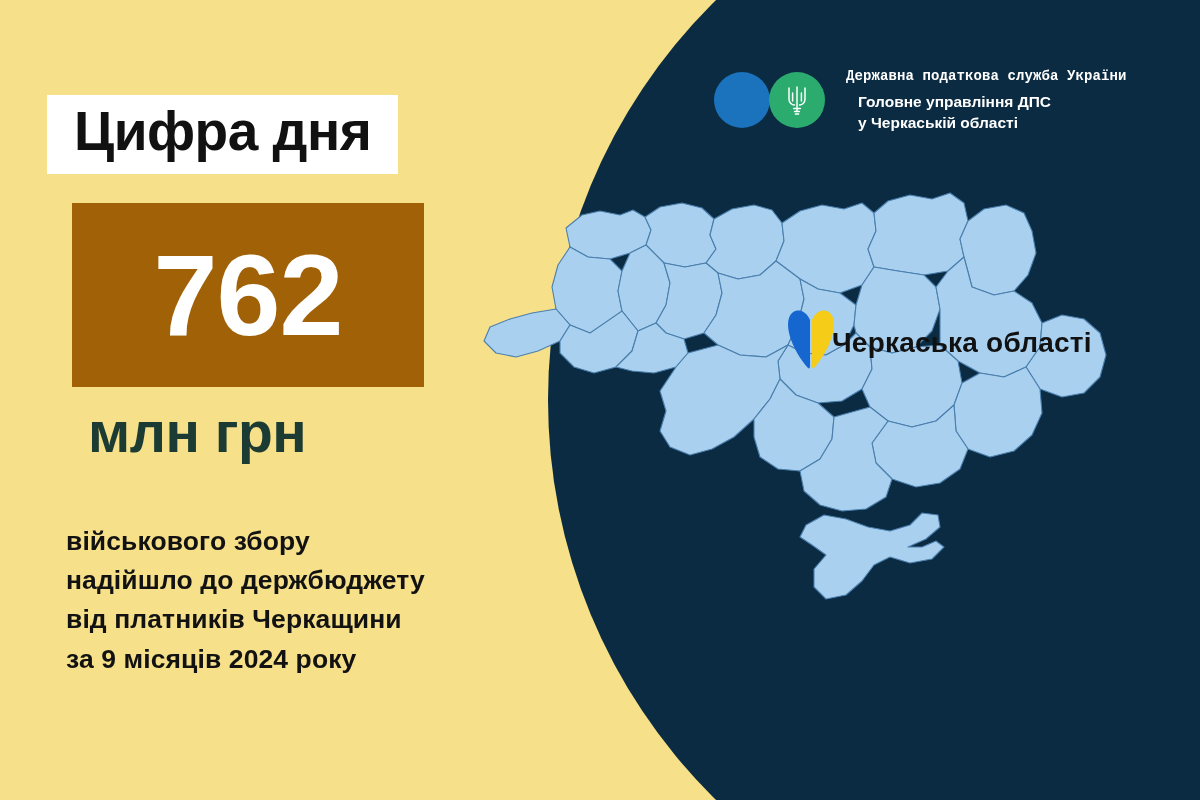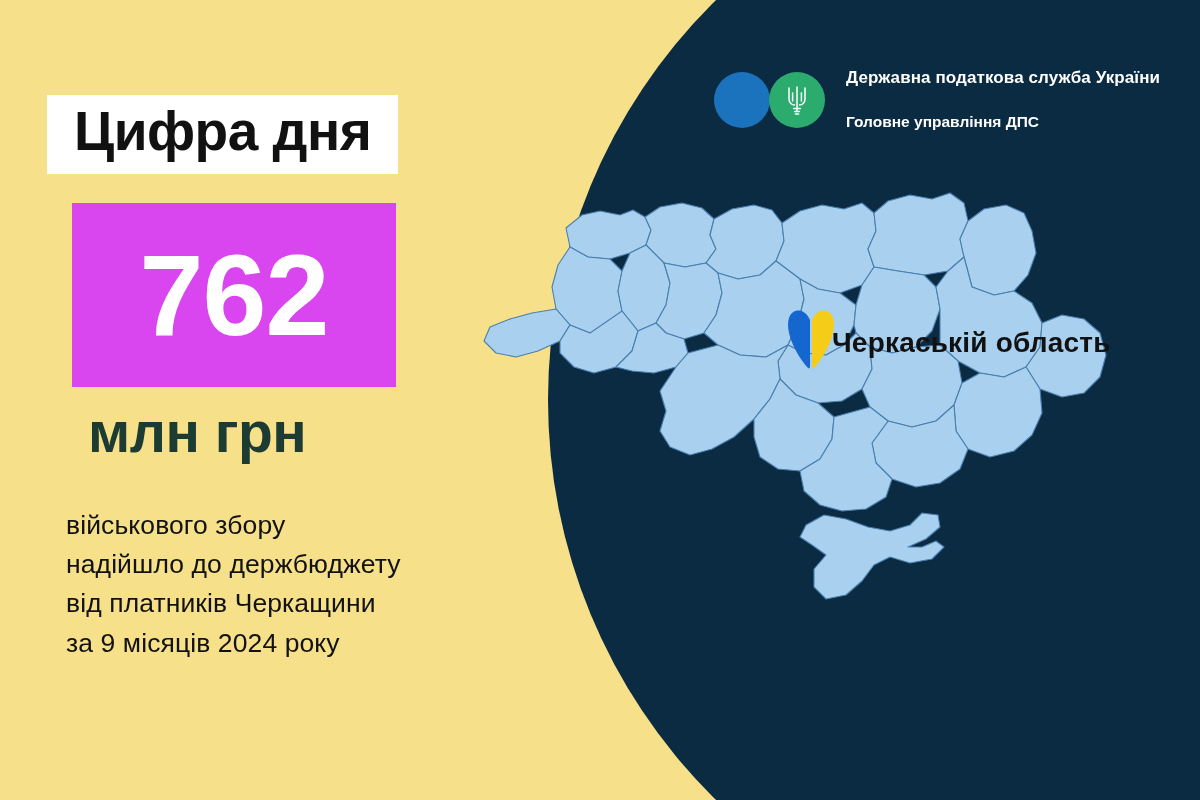--- a/index.html
+++ b/index.html
@@ -56,32 +56,34 @@
     top: 18px;
     width: 22px;
     height: 32px;
   }
   .logo-text {
     margin-left: 12px;
     padding-top: 2px;
     color: #ffffff;
   }
   .logo-line-1 {
-    font-size: 17px;
+    font-size: 14px;
     font-weight: bold;
     letter-spacing: 0.1px;
     white-space: nowrap;
     line-height: 1.2;
-    margin-bottom: 24px;
+    margin-bottom: 7px;
+    font-family: Liberation Mono, monospace;
   }
   .logo-line-2, .logo-line-3 {
     font-size: 15.5px;
     font-weight: bold;
     white-space: nowrap;
     line-height: 1.35;
+    margin-left: 12px;
   }
 
   
   #map-wrap {
     position: absolute;
     left: 470px;
     top: 175px;
     width: 730px;
     height: 470px;
   }
@@ -127,23 +129,23 @@
     color: #111111;
     line-height: 1.04;
     white-space: nowrap;
     letter-spacing: -0.5px;
   }
 
   #number-box {
     position: absolute;
     left: 72px;
     top: 203px;
-    width: 324px;
+    width: 352px;
     height: 184px;
-    background: #d946ef;
+    background: #a16207;
     display: flex;
     align-items: center;
     justify-content: center;
   }
   #number-value {
     font-size: 115px;
     font-weight: bold;
     color: #ffffff;
     line-height: 1;
     letter-spacing: -1px;
@@ -158,24 +160,24 @@
     color: #1c3b33;
     line-height: 1.05;
     white-space: nowrap;
     letter-spacing: -0.5px;
     text-align: right;
   }
 
   #description {
     position: absolute;
     left: 66px;
-    top: 506px;
+    top: 522px;
     width: 520px;
     font-size: 26.5px;
-    font-weight: normal;
+    font-weight: bold;
     color: #121212;
     line-height: 1.48;
     white-space: pre-line;
     letter-spacing: 0.1px;
   }
 </style>
 </head>
 <body>
 
 <div id="stage">
@@ -239,21 +241,21 @@
     </svg>
   </div>
 
   <div id="region-marker">
     <svg viewBox="0 0 58 66" xmlns="http://www.w3.org/2000/svg" aria-hidden="true">
       <path d="M27,12 C22,2 10,2 7,12 C3,24 12,46 26,62 C27,63 28,62 28,60 L28,14 Z" fill="#1666cf"></path>
       <path d="M31,12 C36,2 48,2 51,12 C55,24 46,46 32,62 C31,63 30,62 30,60 L30,14 Z" fill="#f5cc18"></path>
     </svg>
   </div>
 
-  <div id="region-label">Черкаській область</div>
+  <div id="region-label">Черкаська області</div>
 
   <div id="logo">
     <div class="logo-marks">
       <div class="logo-circle blue"></div>
       <div class="logo-circle green"></div>
       <svg class="trident" viewBox="0 0 22 32" xmlns="http://www.w3.org/2000/svg" aria-hidden="true">
         <g fill="none" stroke="#ffffff" stroke-width="1.5" stroke-linecap="round" stroke-linejoin="round">
           <path d="M11,3 L11,27"></path>
           <path d="M3,4 L3,15 C3,19 6,21 8.5,21"></path>
           <path d="M19,4 L19,15 C19,19 16,21 13.5,21"></path>
@@ -261,20 +263,21 @@
           <path d="M15.4,9 L15.4,17"></path>
           <path d="M7.6,24.5 L14.4,24.5"></path>
           <path d="M8.6,27.5 L13.4,27.5"></path>
           <path d="M9.4,30 L12.6,30"></path>
         </g>
       </svg>
     </div>
     <div class="logo-text">
       <div class="logo-line-1">Державна податкова служба України</div>
       <div class="logo-line-2">Головне управління ДПС</div>
+      <div class="logo-line-3">у Черкаській області</div>
     </div>
   </div>
 
   <div id="kicker">
     <div id="kicker-text">Цифра дня</div>
   </div>
 
   <div id="number-box">
     <div id="number-value">762</div>
   </div>

